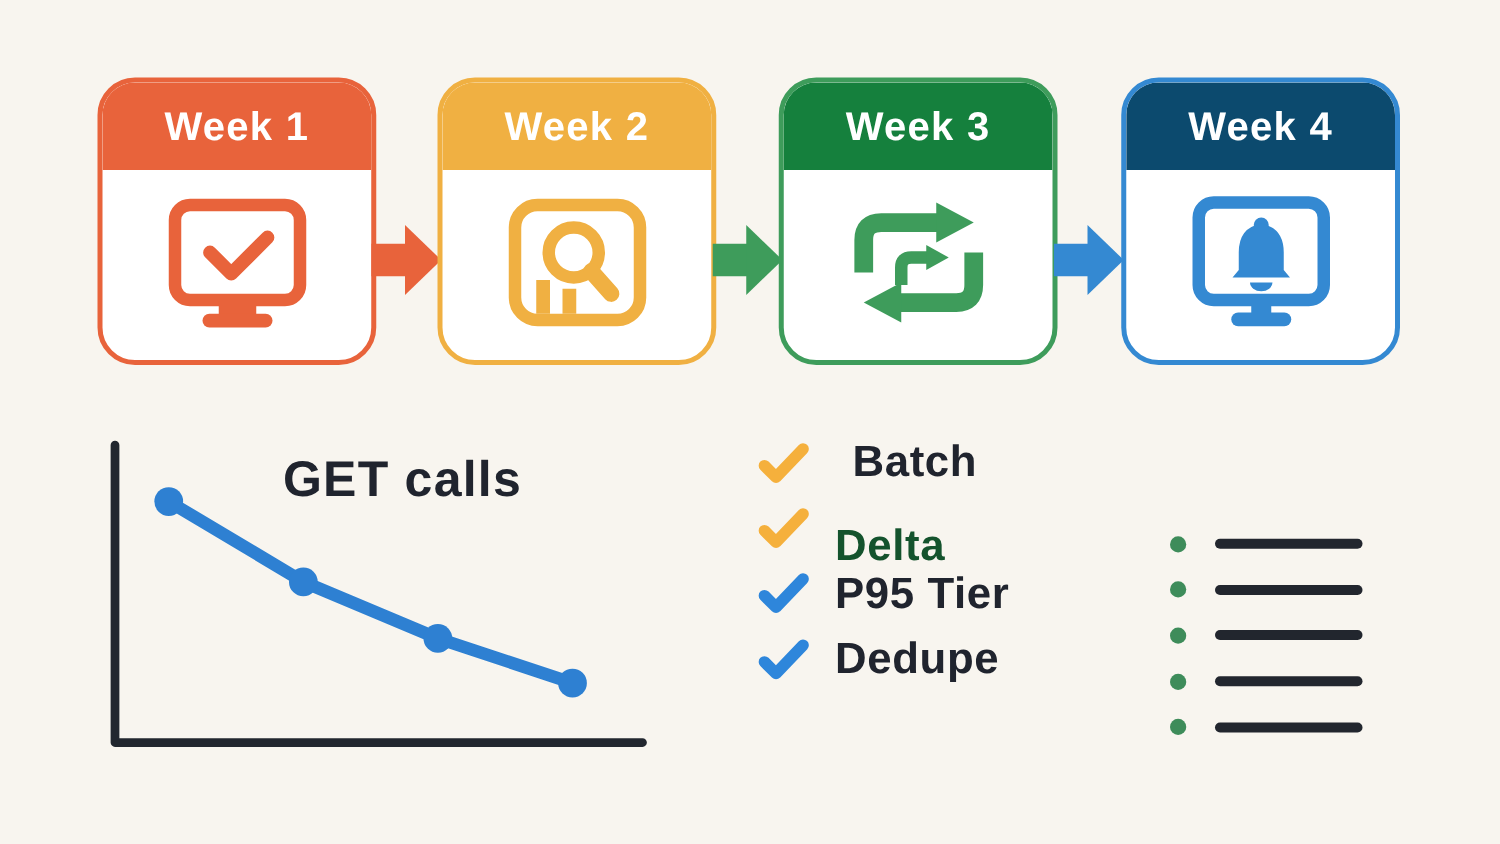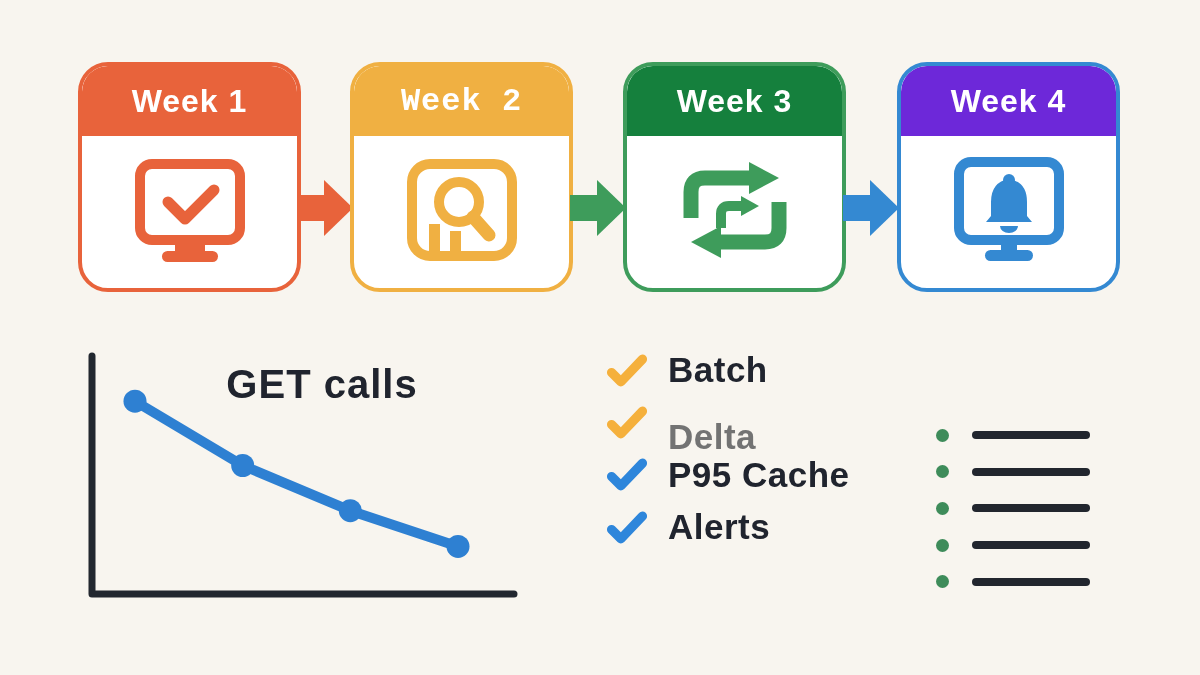--- a/index.html
+++ b/index.html
@@ -58,21 +58,21 @@
           <rect x="32" y="101" width="56" height="11" rx="5.5" fill="currentColor"></rect>
         </svg>
       </div>
     </div>
 
     <svg class="flow-arrow" style="left: 297px; color: rgb(232, 99, 59);" viewBox="0 0 56 60">
       <rect x="0" y="17" width="30" height="26" fill="currentColor"></rect>
       <polygon points="27,2 56,30 27,58" fill="currentColor"></polygon>
     </svg>
 
-    <div class="card" style="left: 350px; border-color: rgb(240, 176, 66); font-family: Liberation Mono, monospace;">
+    <div class="card" style="left: 350px; border-color: rgb(240, 176, 66);">
       <div class="card-header" style="background-color: rgb(240, 176, 66);">
         <span class="card-title">Week 2</span>
       </div>
       <div class="card-body">
         <svg class="week-icon" viewBox="0 0 120 120" style="color: rgb(240, 176, 66);">
           <rect x="10" y="14" width="100" height="92" rx="18" fill="none" stroke="currentColor" stroke-width="10"></rect>
           <rect x="27" y="74" width="11" height="27" fill="currentColor"></rect>
           <rect x="48" y="81" width="11" height="20" fill="currentColor"></rect>
           <circle cx="57" cy="52" r="20" fill="none" stroke="currentColor" stroke-width="10"></circle>
           <path d="M71 67 L87 85" stroke="currentColor" stroke-width="13" stroke-linecap="round"></path>
@@ -100,21 +100,21 @@
         </svg>
       </div>
     </div>
 
     <svg class="flow-arrow" style="left: 843px; color: rgb(52, 137, 210);" viewBox="0 0 56 60">
       <rect x="0" y="17" width="30" height="26" fill="currentColor"></rect>
       <polygon points="27,2 56,30 27,58" fill="currentColor"></polygon>
     </svg>
 
     <div class="card" style="left: 897px; border-color: rgb(52, 137, 210);">
-      <div class="card-header" style="background-color: #6d28d9;">
+      <div class="card-header" style="background-color: #0c4a6e;">
         <span class="card-title">Week 4</span>
       </div>
       <div class="card-body">
         <svg class="week-icon" viewBox="0 0 120 120" style="color: rgb(52, 137, 210);">
           <rect x="10" y="12" width="100" height="78" rx="12" fill="none" stroke="currentColor" stroke-width="10"></rect>
           <circle cx="60" cy="30" r="6" fill="currentColor"></circle>
           <path d="M42 66 L42 52 Q42 32 60 29 Q78 32 78 52 L78 66 L83 72 L37 72 Z" fill="currentColor"></path>
           <path d="M51 76 a9 7 0 0 0 18 0 Z" fill="currentColor"></path>
           <rect x="52" y="90" width="16" height="13" fill="currentColor"></rect>
           <rect x="36" y="100" width="48" height="11" rx="5.5" fill="currentColor"></rect>
@@ -135,39 +135,39 @@
         </g>
     </svg>
     <div class="chart-title" style="color: rgb(32, 36, 46);">GET calls</div>
   </div>
 
   <div class="checklist">
     <div class="check-row">
       <svg class="check-icon" viewBox="0 0 40 34" style="color: rgb(245, 176, 60);">
         <path d="M5 19 L14 28 L35 6" fill="none" stroke="currentColor" stroke-width="9" stroke-linecap="round" stroke-linejoin="round"></path>
       </svg>
-      <span class="check-label" style="color: rgb(32, 36, 46);">Batch</span>
+      <span class="check-label" style="color: rgb(32, 36, 46); margin-left: 14px;">Batch</span>
     </div>
     <div class="check-row">
       <svg class="check-icon" viewBox="0 0 40 34" style="color: rgb(245, 176, 60);">
         <path d="M5 19 L14 28 L35 6" fill="none" stroke="currentColor" stroke-width="9" stroke-linecap="round" stroke-linejoin="round"></path>
       </svg>
-      <span class="check-label" style="color: #737373; margin-top: 28px;">Delta</span>
+      <span class="check-label" style="color: #14532d; margin-top: 28px;">Delta</span>
     </div>
     <div class="check-row">
       <svg class="check-icon" viewBox="0 0 40 34" style="color: rgb(46, 134, 219);">
         <path d="M5 19 L14 28 L35 6" fill="none" stroke="currentColor" stroke-width="9" stroke-linecap="round" stroke-linejoin="round"></path>
       </svg>
-      <span class="check-label" style="color: rgb(32, 36, 46);">P95 Cache</span>
+      <span class="check-label" style="color: rgb(32, 36, 46);">P95 Tier</span>
     </div>
     <div class="check-row">
       <svg class="check-icon" viewBox="0 0 40 34" style="color: rgb(46, 134, 219);">
         <path d="M5 19 L14 28 L35 6" fill="none" stroke="currentColor" stroke-width="9" stroke-linecap="round" stroke-linejoin="round"></path>
       </svg>
-      <span class="check-label" style="color: rgb(32, 36, 46);">Alerts</span>
+      <span class="check-label" style="color: rgb(32, 36, 46);">Dedupe</span>
     </div>
   </div>
 
   <div class="bullets">
     <div class="bullet-row">
       <span class="dot" style="background-color: rgb(62, 140, 90);"></span>
       <span class="bar" style="background-color: rgb(34, 38, 46);"></span>
     </div>
     <div class="bullet-row">
       <span class="dot" style="background-color: rgb(62, 140, 90);"></span>

